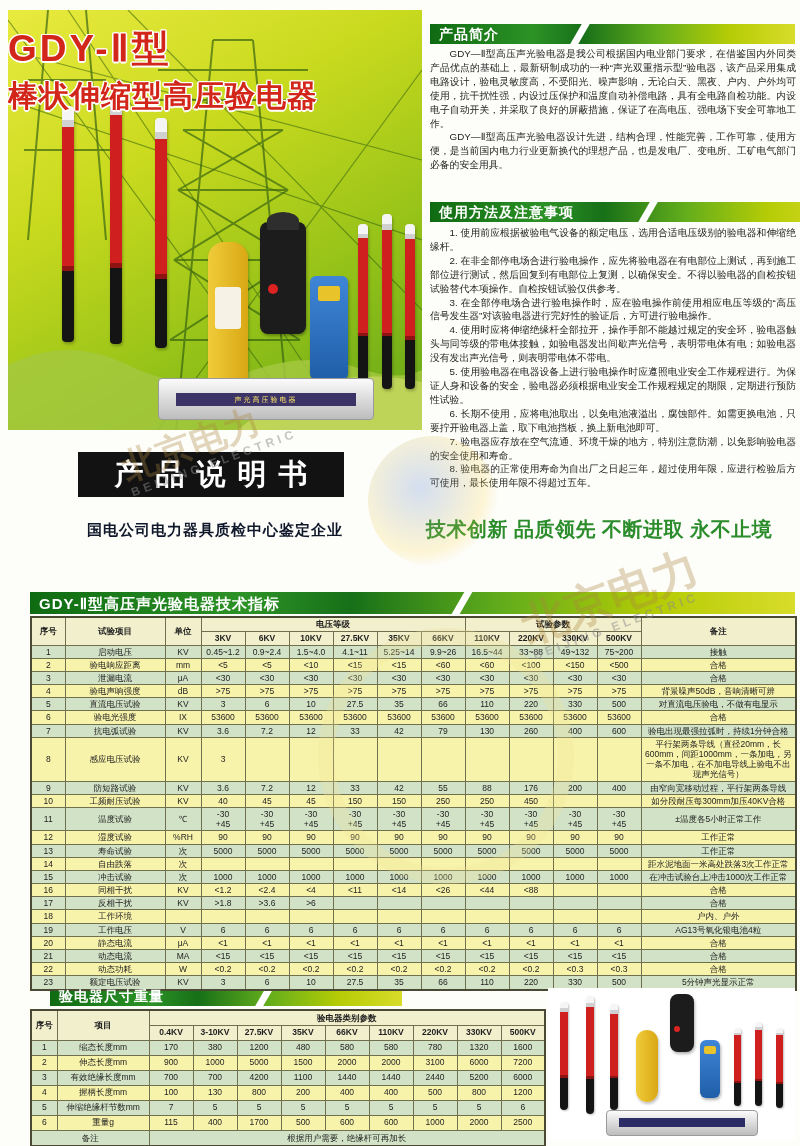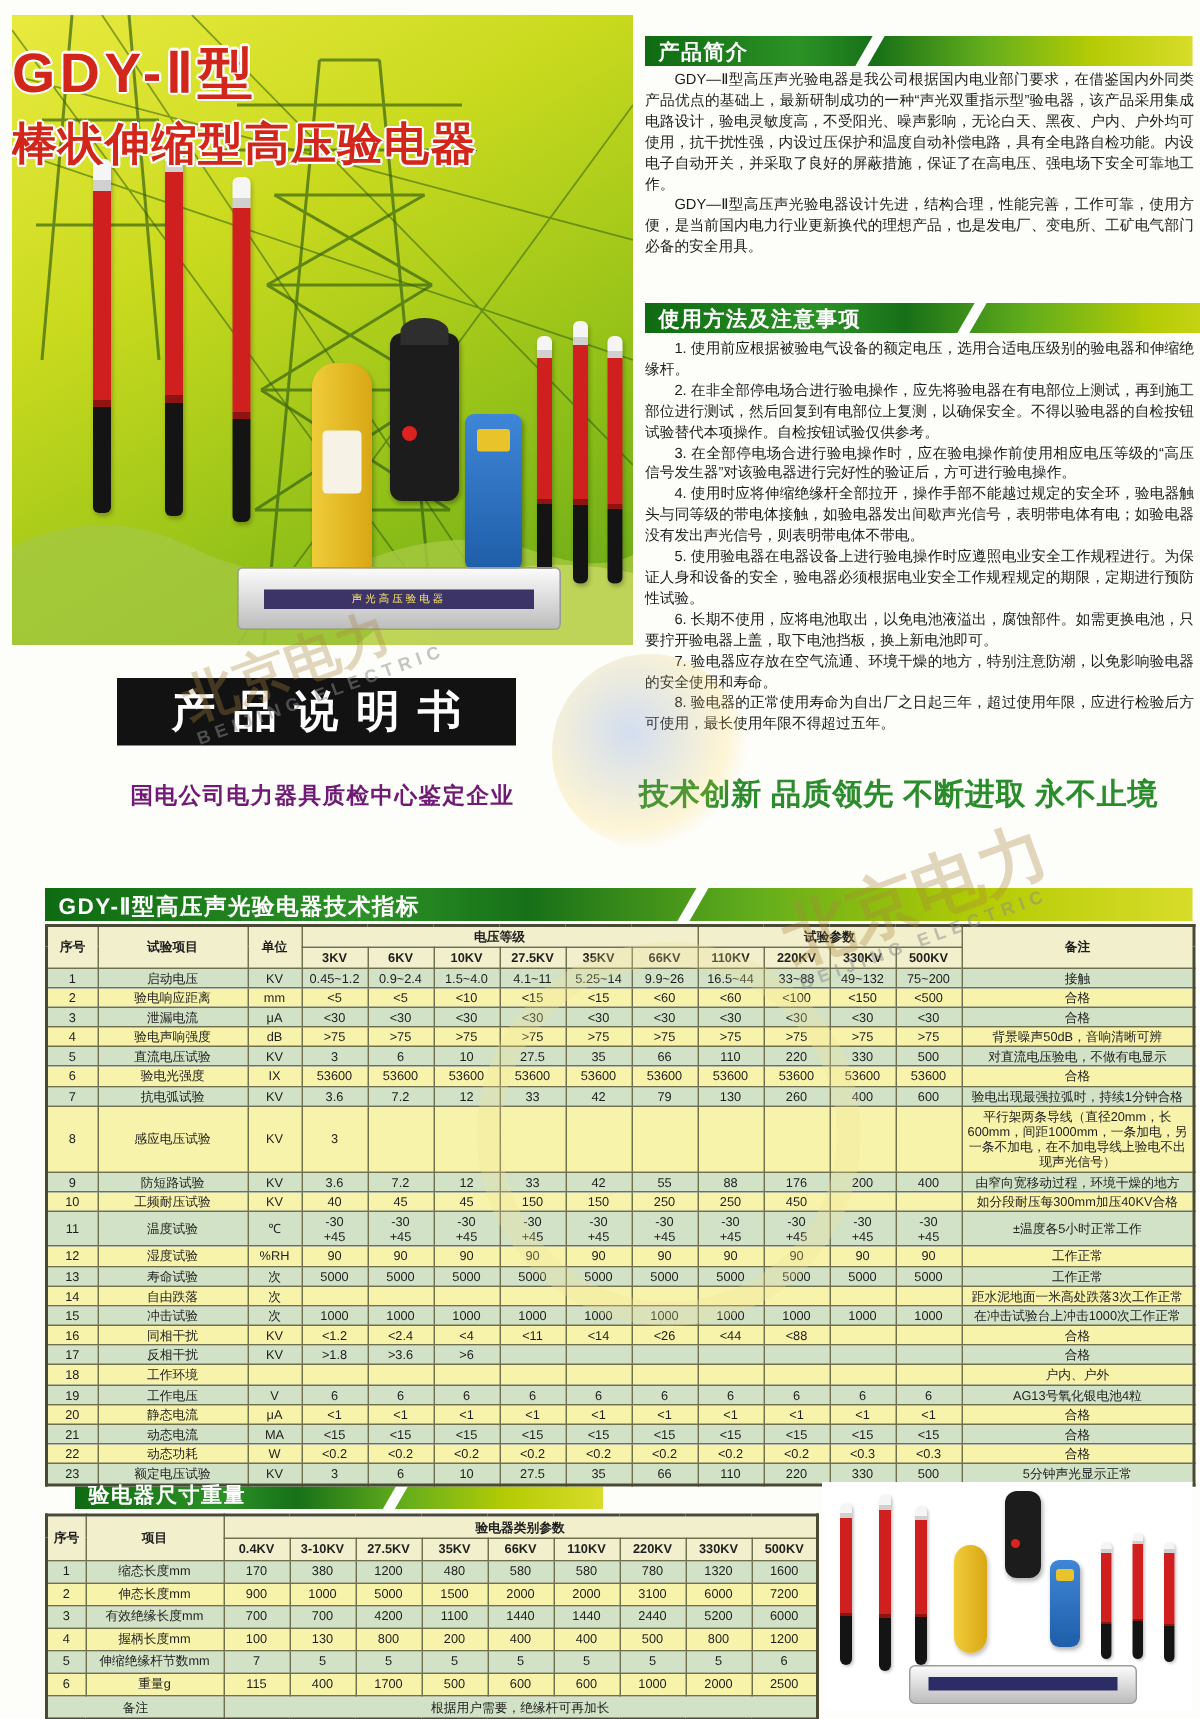--- a/index.html
+++ b/index.html
@@ -48,21 +48,21 @@
        box-shadow:1px 2px 3px rgba(0,0,0,.3);}
   .dev-blue .lbl{position:absolute;left:20%;top:10%;width:60%;height:14%;background:#e8c42a;border-radius:2px;}
   .case{position:absolute;background:linear-gradient(#fbfbfb,#bdbdbd);border:1px solid #9a9a9a;border-radius:4px;z-index:3;}
   .case .strip{position:absolute;left:8%;top:34%;width:84%;height:13px;background:#3c3366;color:#ffe86a;
        font-size:7px;line-height:13px;text-align:center;letter-spacing:2px;overflow:hidden;}
 
   .manual-banner{position:absolute;left:78px;top:452px;width:266px;height:45px;background:#121212;color:#fff;
        font-size:29px;font-weight:bold;display:flex;align-items:center;justify-content:center;
        letter-spacing:12px;text-indent:12px;}
   .org-line{position:absolute;left:8px;top:521px;width:414px;text-align:center;font-size:15px;font-weight:bold;
-       color:#701a75;letter-spacing:1px;}
+       color:#0f172a;letter-spacing:1px;}
 
   
   .grid{position:absolute;border-collapse:collapse;table-layout:fixed;background:#fff;border:2px solid #4a4a34;z-index:2;}
   .grid th,.grid td{border:1px solid #70704e;font-size:8.5px;text-align:center;vertical-align:middle;
        padding:1px 2px;line-height:1.2;white-space:pre-line;color:#1e1e1e;overflow:hidden;}
   .grid thead th{background:#f2efcd;font-weight:bold;}
   .spec{left:30px;top:616px;width:765px;}
   .spec thead tr{height:14px;}
   .spec tbody tr{height:13px;}
   .spec tbody tr:nth-child(odd) td{background:#d2e2c6;}
@@ -339,21 +339,21 @@
         <td>3.6</td>
         <td>7.2</td>
         <td>12</td>
         <td>33</td>
         <td>42</td>
         <td>55</td>
         <td>88</td>
         <td>176</td>
         <td>200</td>
         <td>400</td>
-        <td>由窄向宽移动过程，环境干燥的地方</td>
+        <td>由窄向宽移动过程，平行架两条导线</td>
       </tr>
       <tr>
         <td>10</td>
         <td>工频耐压试验</td>
         <td>KV</td>
         <td>40</td>
         <td>45</td>
         <td>45</td>
         <td>150</td>
         <td>150</td>

